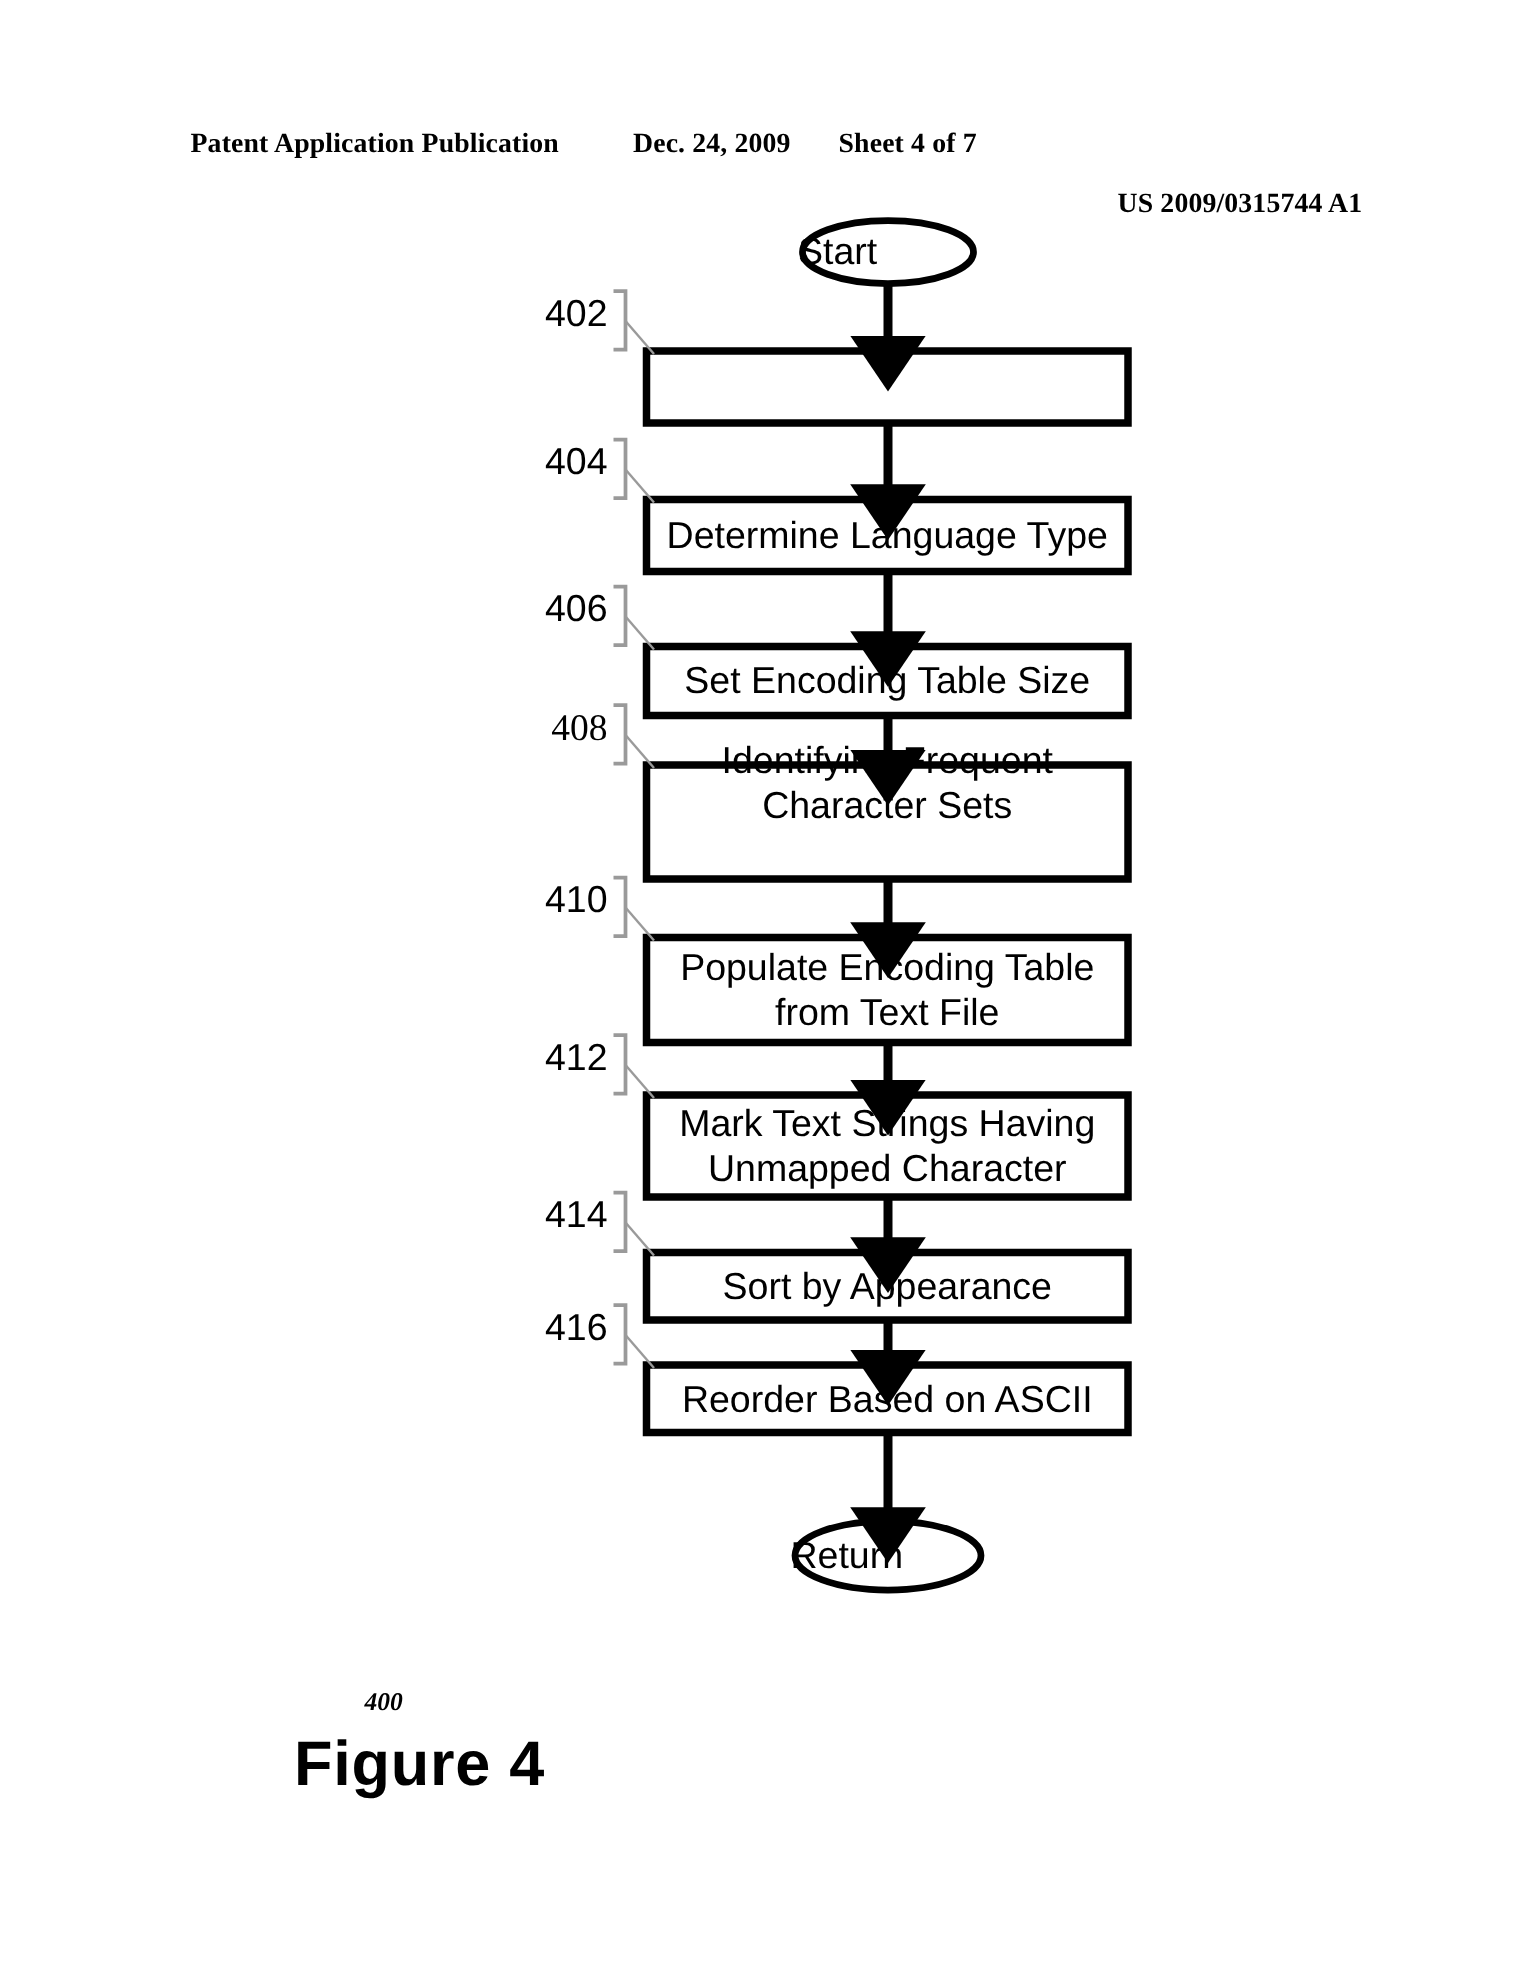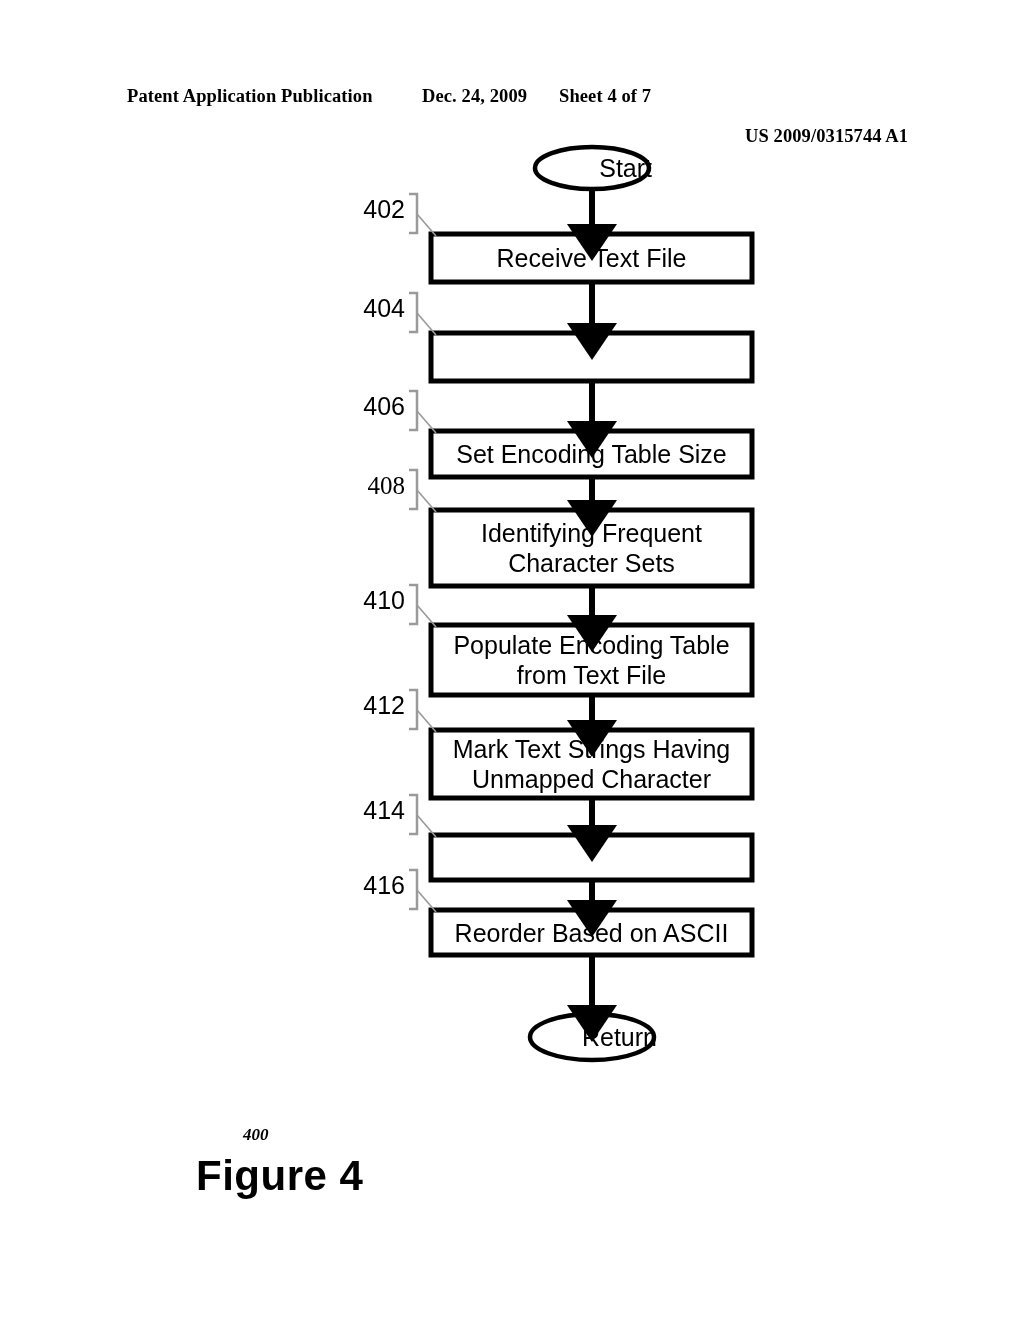--- a/index.html
+++ b/index.html
@@ -46,21 +46,21 @@
   .flow svg {
     position: absolute;
     left: 0;
     top: 0;
     display: block;
   }
 
   
   .term-label {
     position: absolute;
-    text-align: right;
+    text-align: left;
     font-size: 25px;
     line-height: 25px;
     white-space: nowrap;
   }
 
   
   .box-label {
     position: absolute;
     display: flex;
     align-items: center;
@@ -166,25 +166,26 @@
       <line x1="417" y1="815" x2="436" y2="837" stroke-width="1.6"></line>
 
       <path d="M409,870 L417,870 L417,909 L409,909" stroke-width="2.5"></path>
       <line x1="417" y1="890" x2="436" y2="912" stroke-width="1.6"></line>
     </g>
   </svg>
 
   <div class="term-label" style="left:532px; top:156px; width:120px;">Start</div>
   <div class="term-label" style="left:527px; top:1025px; width:130px;">Return</div>
 
-  <div class="box-label" style="left:431px; top:234px; width:321px; height:48px;">Receive Text File</div>
+  <div class="box-label" style="left:431px; top:333px; width:321px; height:48px;">Determine Language Type</div>
   <div class="box-label" style="left:431px; top:431px; width:321px; height:46px;">Set Encoding Table Size</div>
-  <div class="box-label" style="left:441px; top:510px; width:301px; height:76px;">Identifying Frequent Character Sets</div>
+  <div class="box-label" style="left:441px; top:484px; width:301px; height:76px;">Identifying Frequent Character Sets</div>
   <div class="box-label" style="left:441px; top:625px; width:301px; height:70px;">Populate Encoding Table from Text File</div>
   <div class="box-label" style="left:436px; top:730px; width:311px; height:68px;">Mark Text Strings Having Unmapped Character</div>
+  <div class="box-label" style="left:431px; top:835px; width:321px; height:45px;">Sort by Appearance</div>
   <div class="box-label" style="left:431px; top:910px; width:321px; height:45px;">Reorder Based on ASCII</div>
 
   <div class="ref-num" style="left:303px; top:197px; width:102px;">402</div>
   <div class="ref-num" style="left:303px; top:296px; width:102px;">404</div>
   <div class="ref-num" style="left:303px; top:394px; width:102px;text-align:right;">406</div>
   <div class="ref-num" style="left:303px; top:473px; width:102px;font-family:Liberation Serif, serif;">408</div>
   <div class="ref-num" style="left:303px; top:588px; width:102px;">410</div>
   <div class="ref-num" style="left:303px; top:693px; width:102px;">412</div>
   <div class="ref-num" style="left:303px; top:798px; width:102px;">414</div>
   <div class="ref-num" style="left:303px; top:873px; width:102px;">416</div>

